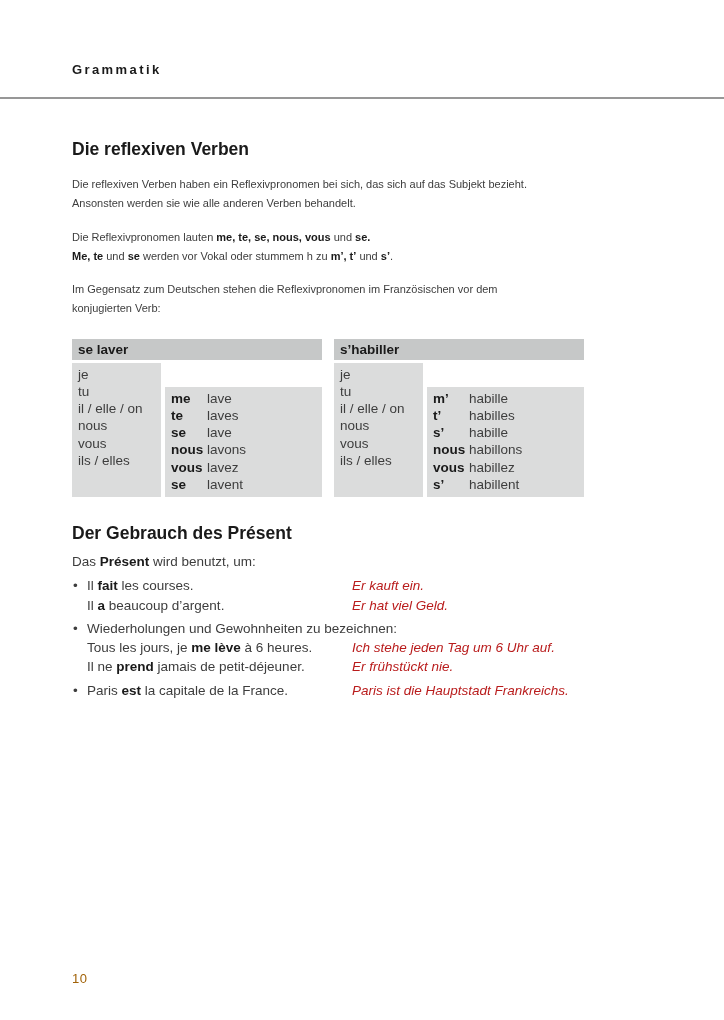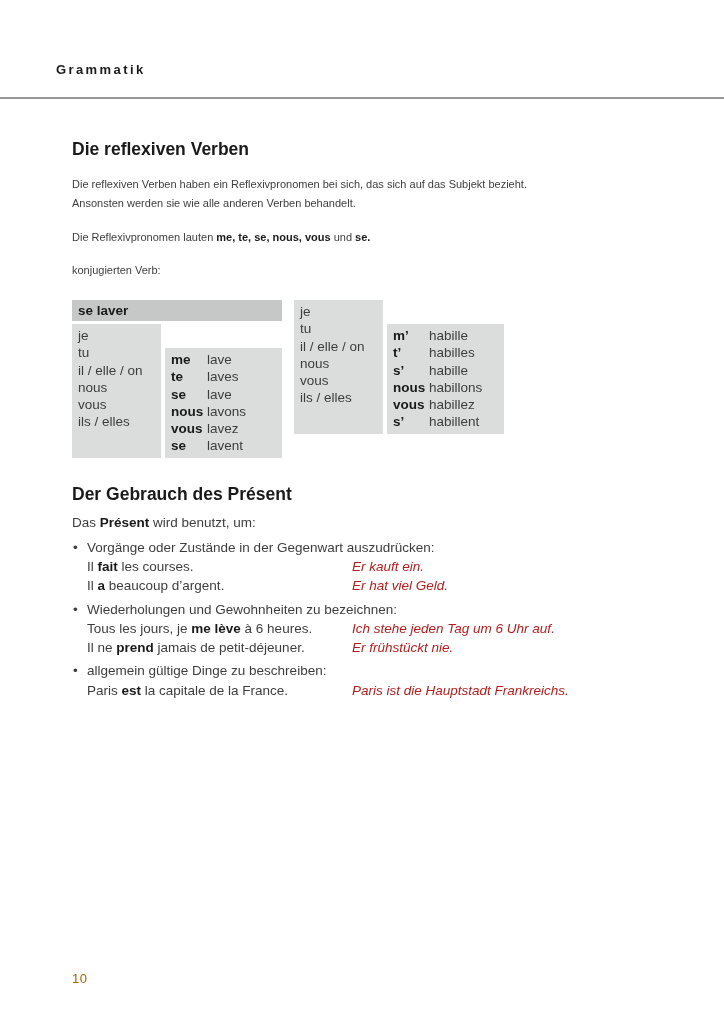--- a/index.html
+++ b/index.html
@@ -6,41 +6,41 @@
   * { margin:0; padding:0; box-sizing:border-box; }
   html { background:#ffffff; }
   body {
     width:724px; height:1020px; position:relative; overflow:hidden;
     background:#ffffff;
     font-family:"Liberation Sans","DejaVu Sans",sans-serif;
     color:var(--body-text,#3d3d3d);
     -webkit-font-smoothing:antialiased;
   }
   .kicker {
-    position:absolute; left:56px; top:62px;
+    position:absolute; left:72px; top:62px;
     font-size:13px; font-weight:700; letter-spacing:2.4px;
     color:var(--heading-text,#1a1a1a);
   }
   .rule {
     position:absolute; left:0; top:97px; width:724px; height:2px;
     background:var(--rule-gray,#979797);
   }
   .content { position:absolute; left:72px; top:139px; width:582px; }
 
   .h1 {
     font-size:17.5px; font-weight:700; line-height:20px;
     color:var(--heading-text,#1a1a1a); margin-bottom:16px;
   }
   .para { font-size:11px; line-height:19.3px; margin-bottom:14px; }
   .para.last { margin-bottom:20px; }
   .rl { white-space:nowrap; }
   .b { font-weight:700; color:var(--heading-text,#1a1a1a); }
 
   .tables { display:flex; gap:12px; margin-bottom:26px; }
-  .conj { width:210px; }
+  .conj { width:250px; }
   .thead {
     background:var(--table-header-bg,#c6c8c8);
     font-weight:700; color:var(--heading-text,#1a1a1a);
     font-size:13.5px; line-height:17px; padding:2px 6px; height:21px;
     margin-bottom:3px;
   }
   .tbody { display:flex; gap:4px; }
   .col-sub, .col-forms {
     background:var(--table-body-bg,#dbdcdc);
     padding:3px 0 4px 6px; font-size:13.5px; line-height:17.2px;
@@ -83,22 +83,24 @@
 <div class="content">
 
   <div class="h1">Die reflexiven Verben</div>
 
   <div class="para">
       <div class="rl"><span>Die reflexiven Verben haben ein Reflexivpronomen bei sich, das sich auf das Subjekt bezieht.</span></div>
       <div class="rl"><span>Ansonsten werden sie wie alle anderen Verben behandelt.</span></div>
     </div>
   <div class="para">
       <div class="rl"><span>Die Reflexivpronomen lauten </span><span class="b">me, te, se, nous, vous</span><span> und </span><span class="b">se.</span></div>
+      <div class="rl"><span class="b">Me, te</span><span> und </span><span class="b">se</span><span> werden vor Vokal oder stummem h zu </span><span class="b">m’, t’</span><span> und </span><span class="b">s’</span><span>.</span></div>
     </div>
   <div class="para last">
+      <div class="rl"><span>Im Gegensatz zum Deutschen stehen die Reflexivpronomen im Französischen vor dem</span></div>
       <div class="rl"><span>konjugierten Verb:</span></div>
     </div>
 
   <div class="tables">
 
     <div class="conj">
       <div class="thead">se laver</div>
       <div class="tbody">
         <div class="col-sub">
           <div>je</div>
@@ -113,20 +115,21 @@
           <div><span class="pron">te</span><span>laves</span></div>
           <div><span class="pron">se</span><span>lave</span></div>
           <div><span class="pron">nous</span><span>lavons</span></div>
           <div><span class="pron">vous</span><span>lavez</span></div>
           <div><span class="pron">se</span><span>lavent</span></div>
         </div>
       </div>
     </div>
 
     <div class="conj">
+      <div class="thead">s’habiller</div>
       <div class="tbody">
         <div class="col-sub">
           <div>je</div>
           <div>tu</div>
           <div>il / elle / on</div>
           <div>nous</div>
           <div>vous</div>
           <div>ils / elles</div>
         </div>
         <div class="col-forms">
@@ -145,23 +148,20 @@
   <div class="h2">Der Gebrauch des Présent</div>
   <div class="usage-intro">
       <div class="rl"><span>Das </span><span class="b">Présent</span><span> wird benutzt, um:</span></div>
     </div>
 
   <div class="blist">
 
     <div class="bitem">
       <span class="dot">•</span>
       <div class="bbody">
-        <div>
-            <div class="rl"><span>Vorgänge oder Zustände in der Gegenwart auszudrücken:</span></div>
-          </div>
         <div class="example">
           <div class="fr">
               <div class="rl"><span>Il </span><span class="b">fait</span><span> les courses.</span></div>
             </div>
           <span class="de">Er kauft ein.</span>
         </div>
         <div class="example">
           <div class="fr">
               <div class="rl"><span>Il </span><span class="b">a</span><span> beaucoup d’argent.</span></div>
             </div>
@@ -187,23 +187,20 @@
               <div class="rl"><span>Il ne </span><span class="b">prend</span><span> jamais de petit-déjeuner.</span></div>
             </div>
           <span class="de">Er frühstückt nie.</span>
         </div>
       </div>
     </div>
 
     <div class="bitem">
       <span class="dot">•</span>
       <div class="bbody">
-        <div>
-            <div class="rl"><span>allgemein gültige Dinge zu beschreiben:</span></div>
-          </div>
         <div class="example">
           <div class="fr">
               <div class="rl"><span>Paris </span><span class="b">est</span><span> la capitale de la France.</span></div>
             </div>
           <span class="de">Paris ist die Hauptstadt Frankreichs.</span>
         </div>
       </div>
     </div>
 
   </div>

